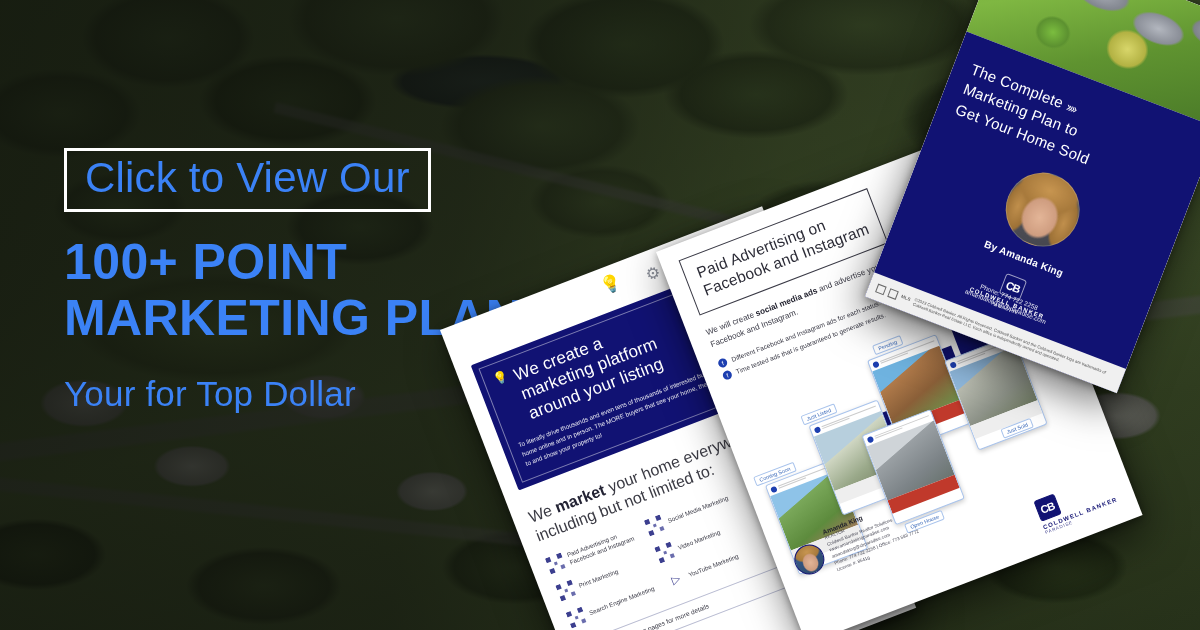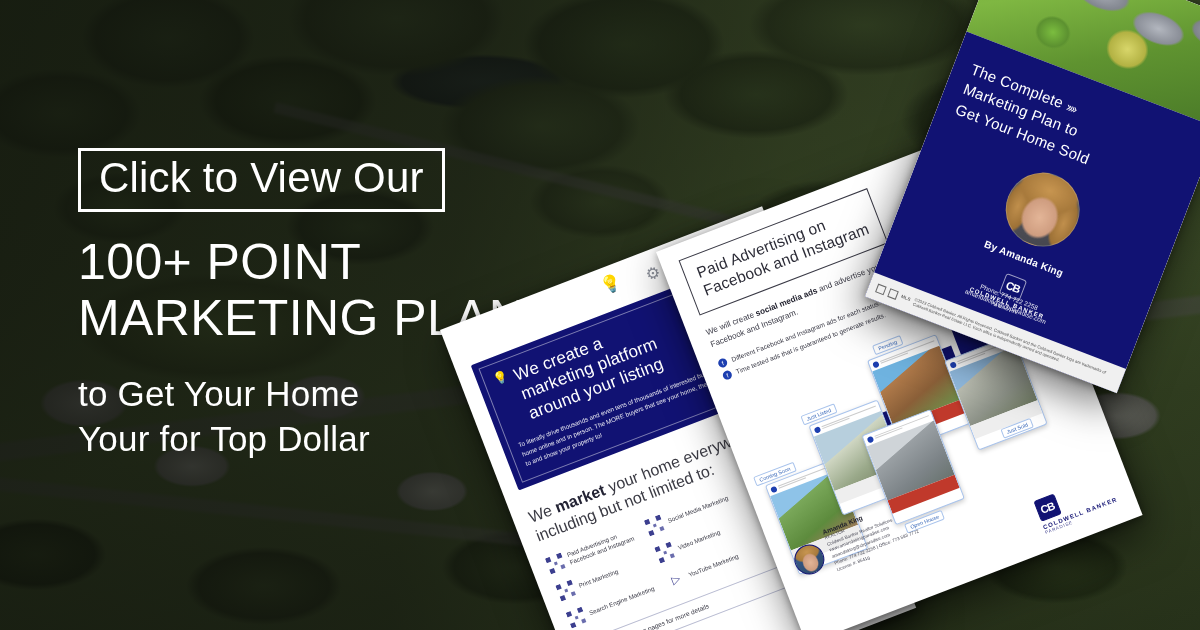--- a/index.html
+++ b/index.html
@@ -69,35 +69,35 @@
   .road.r2 { left:22%; top:30%; width:60%; height:11px; transform: rotate(14deg); }
   .road.r3 { left:-4%; top:82%; width:70%; height:13px; transform: rotate(6deg); }
 
   .bg-overlay {
     position: absolute; inset: 0;
     background: linear-gradient(100deg, rgba(12,14,10,.78) 0%, rgba(14,16,12,.70) 38%, rgba(16,18,13,.46) 62%, rgba(18,20,14,.30) 100%);
   }
 
   
   .hero {
-    position: absolute; left: 78px; top: 148px; width: 520px;
-    color: #ffffff;
+    position: absolute; left: 64px; top: 148px; width: 520px;
+    color: #3b82f6;
   }
   .cta-box {
     display: inline-block;
     border: 3px solid #ffffff;
     padding: 6px 18px 10px 18px;
     margin-bottom: 22px;
   }
   .cta-box .cta-text {
     font-size: 42px; font-weight: 400; letter-spacing: .2px;
     line-height: 1.0; white-space: nowrap;
   }
   .hl-1, .hl-2 {
-    font-size: 50px; font-weight: 400; letter-spacing: .4px;
+    font-size: 50px; font-weight: 700; letter-spacing: .4px;
     line-height: 1.12; white-space: nowrap;
   }
   .sub-1, .sub-2 {
     font-size: 35px; font-weight: 400; letter-spacing: .2px;
     line-height: 1.28; white-space: nowrap;
   }
   .sub-wrap { margin-top: 26px; }
 
   
   .page {
@@ -337,21 +337,20 @@
   </div>
   <div class="bg-overlay"></div>
 
   <div class="hero">
     <div class="cta-box">
       <div class="cta-text">Click to View Our</div>
     </div>
     <div class="hl-1">100+ POINT</div>
     <div class="hl-2">MARKETING PLAN</div>
     <div class="sub-wrap">
-      <div class="sub-1">to Get Your Home</div>
       <div class="sub-2">Your for Top Dollar</div>
     </div>
   </div>
 
   <div class="page" id="platform-page">
     <div class="plat-top-icons">
       <span class="bulb-top">💡</span>
       <span class="gear-top">⚙</span>
     </div>
 

